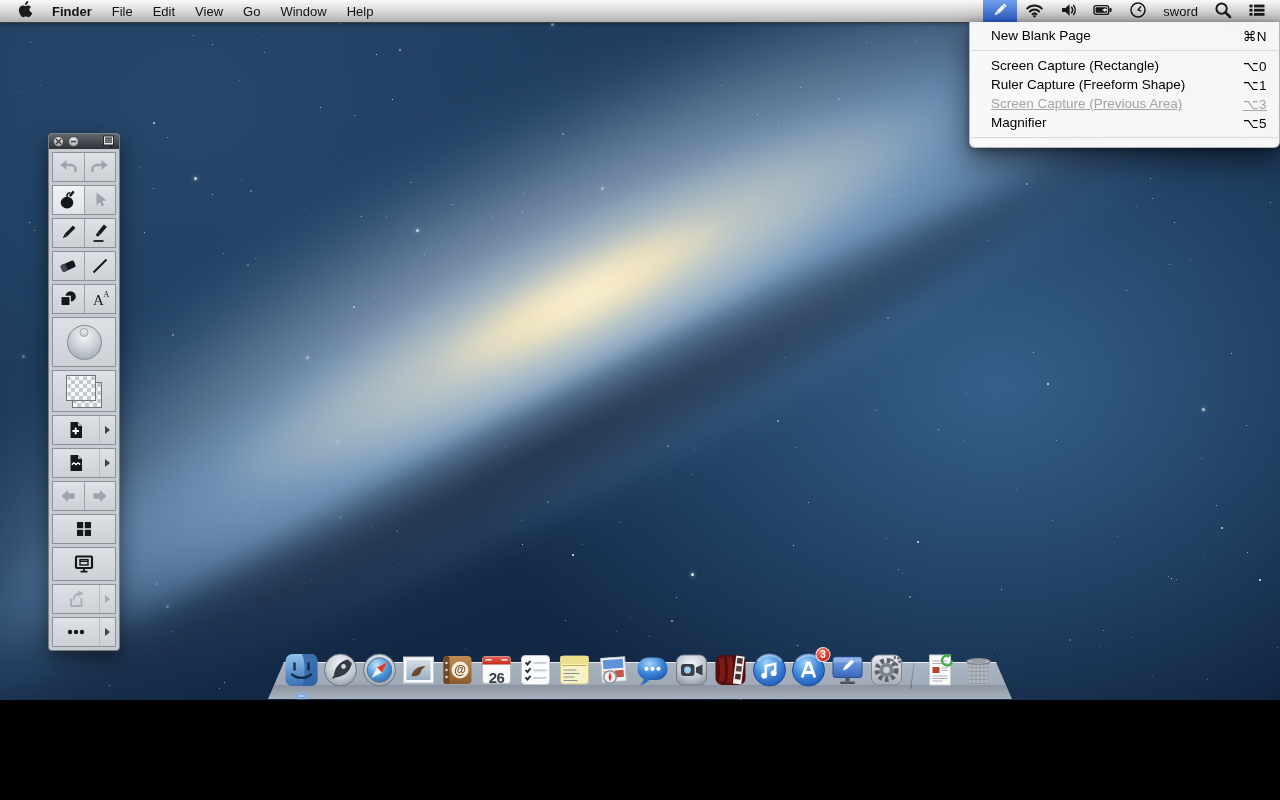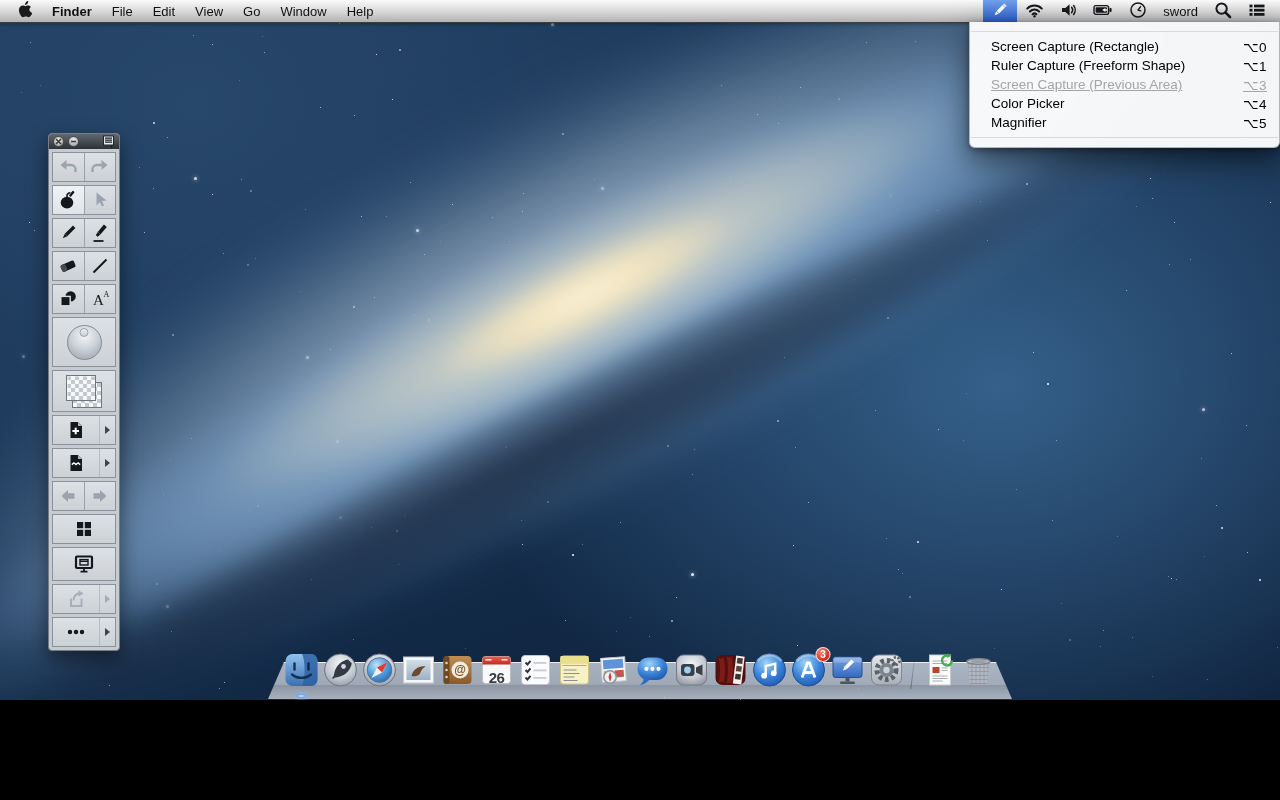--- a/index.html
+++ b/index.html
@@ -503,36 +503,36 @@
               <rect x="6" y="7.8" width="10.5" height="2.8"></rect>
             <rect x="1.5" y="12" width="3" height="2.8"></rect>
               <rect x="6" y="12" width="10.5" height="2.8"></rect>
           </svg>
         </span>
       </div>
     </div>
   </div>
 
   <div class="menu-panel">
+    <div class="mi">
+      <span class="mi-label">New Blank Page</span>
+      <span class="mi-key">⌘N</span>
+    </div>
     <div class="msep"></div>
     <div class="mi">
       <span class="mi-label">Screen Capture (Rectangle)</span>
       <span class="mi-key">⌥0</span>
     </div>
     <div class="mi">
       <span class="mi-label">Ruler Capture (Freeform Shape)</span>
       <span class="mi-key">⌥1</span>
     </div>
     <div class="mi disabled">
       <span class="mi-label">Screen Capture (Previous Area)</span>
       <span class="mi-key">⌥3</span>
-    </div>
-    <div class="mi">
-      <span class="mi-label">Color Picker</span>
-      <span class="mi-key">⌥4</span>
     </div>
     <div class="mi">
       <span class="mi-label">Magnifier</span>
       <span class="mi-key">⌥5</span>
     </div>
     <div class="msep"></div>
   </div>
 
   <div class="palette">
     <div class="ptitle">

